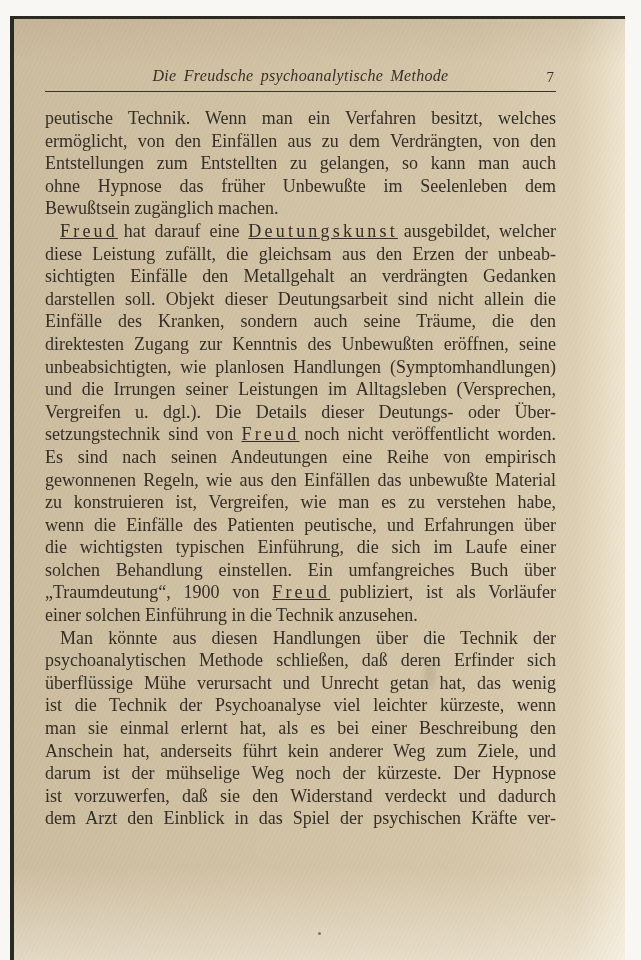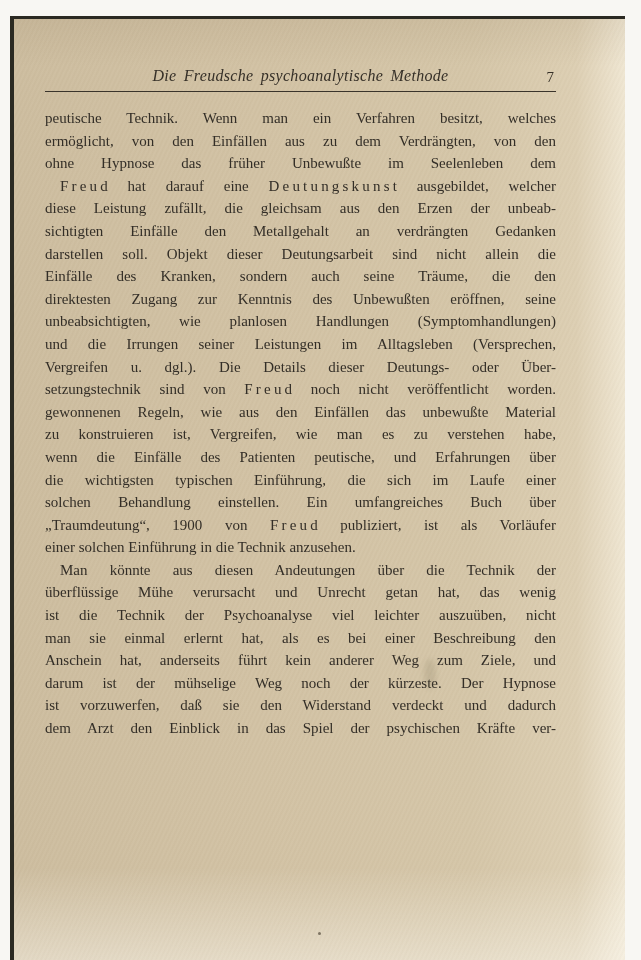--- a/index.html
+++ b/index.html
@@ -71,33 +71,33 @@
     top: 72px;
     left: 0;
     width: 100%;
     border-top: 1.6px solid #3a342b;
   }
   .body-text {
     position: absolute;
     top: 88px;
     left: 0;
     width: 100%;
-    font-size: 15px;
+    font-size: 18px;
     line-height: 22.6px;
   }
   .line {
     text-align: justify;
     text-align-last: justify;
     white-space: normal;
     height: 22.6px;
     overflow: visible;
   }
   .line.indent { text-indent: 15px; }
   .line.end { text-align-last: left; }
-  .sperr { letter-spacing: 3.2px; margin-right: -3.2px; }
+  .sperr { letter-spacing: 3.2px; margin-right: -3.2px; text-decoration: underline; }
   
   .speck {
     position: absolute;
     left: 304px;
     top: 913px;
     width: 3px;
     height: 3px;
     border-radius: 50%;
     background: #5c5344;
     opacity: 0.75;
@@ -122,41 +122,45 @@
     <div class="header-row">
       <span class="running-title">Die Freudsche psychoanalytische Methode</span>
       <span class="page-number">7</span>
     </div>
 
     <div class="header-rule"></div>
 
     <div class="body-text">
         <div class="line"><span>peutische Technik. Wenn man ein Verfahren besitzt, welches</span></div>
         <div class="line"><span>ermöglicht, von den Einfällen aus zu dem Verdrängten, von den</span></div>
+        <div class="line"><span>Entstellungen zum Entstellten zu gelangen, so kann man auch</span></div>
         <div class="line"><span>ohne Hypnose das früher Unbewußte im Seelenleben dem</span></div>
+        <div class="line end"><span>Bewußtsein zugänglich machen.</span></div>
         <div class="line indent"><span class="sperr">Freud</span><span> hat darauf eine </span><span class="sperr">Deutungskunst</span><span> ausgebildet, welcher</span></div>
         <div class="line"><span>diese Leistung zufällt, die gleichsam aus den Erzen der unbeab-</span></div>
         <div class="line"><span>sichtigten Einfälle den Metallgehalt an verdrängten Gedanken</span></div>
         <div class="line"><span>darstellen soll. Objekt dieser Deutungsarbeit sind nicht allein die</span></div>
         <div class="line"><span>Einfälle des Kranken, sondern auch seine Träume, die den</span></div>
         <div class="line"><span>direktesten Zugang zur Kenntnis des Unbewußten eröffnen, seine</span></div>
         <div class="line"><span>unbeabsichtigten, wie planlosen Handlungen (Symptomhandlungen)</span></div>
         <div class="line"><span>und die Irrungen seiner Leistungen im Alltagsleben (Versprechen,</span></div>
         <div class="line"><span>Vergreifen u. dgl.). Die Details dieser Deutungs- oder Über-</span></div>
         <div class="line"><span>setzungstechnik sind von </span><span class="sperr">Freud</span><span> noch nicht veröffentlicht worden.</span></div>
+        <div class="line"><span>Es sind nach seinen Andeutungen eine Reihe von empirisch</span></div>
         <div class="line"><span>gewonnenen Regeln, wie aus den Einfällen das unbewußte Material</span></div>
         <div class="line"><span>zu konstruieren ist, Vergreifen, wie man es zu verstehen habe,</span></div>
         <div class="line"><span>wenn die Einfälle des Patienten peutische, und Erfahrungen über</span></div>
         <div class="line"><span>die wichtigsten typischen Einführung, die sich im Laufe einer</span></div>
         <div class="line"><span>solchen Behandlung einstellen. Ein umfangreiches Buch über</span></div>
         <div class="line"><span>„Traumdeutung“, 1900 von </span><span class="sperr">Freud</span><span> publiziert, ist als Vorläufer</span></div>
         <div class="line end"><span>einer solchen Einführung in die Technik anzusehen.</span></div>
-        <div class="line indent"><span>Man könnte aus diesen Andeutungen über die Technik der</span></div>
+        <div class="line indent"><span>Man könnte aus diesen Handlungen über die Technik der</span></div>
+        <div class="line"><span>psychoanalytischen Methode schließen, daß deren Erfinder sich</span></div>
         <div class="line"><span>überflüssige Mühe verursacht und Unrecht getan hat, das wenig</span></div>
-        <div class="line"><span>ist die Technik der Psychoanalyse viel leichter auszuüben, nicht</span></div>
+        <div class="line"><span>ist die Technik der Psychoanalyse viel leichter kürzeste, wenn</span></div>
         <div class="line"><span>man sie einmal erlernt hat, als es bei einer Beschreibung den</span></div>
         <div class="line"><span>Anschein hat, anderseits führt kein anderer Weg zum Ziele, und</span></div>
         <div class="line"><span>darum ist der mühselige Weg noch der kürzeste. Der Hypnose</span></div>
         <div class="line"><span>ist vorzuwerfen, daß sie den Widerstand verdeckt und dadurch</span></div>
         <div class="line"><span>dem Arzt den Einblick in das Spiel der psychischen Kräfte ver-</span></div>
       </div>
 
   </div>
 
   <div class="smudge"></div>

